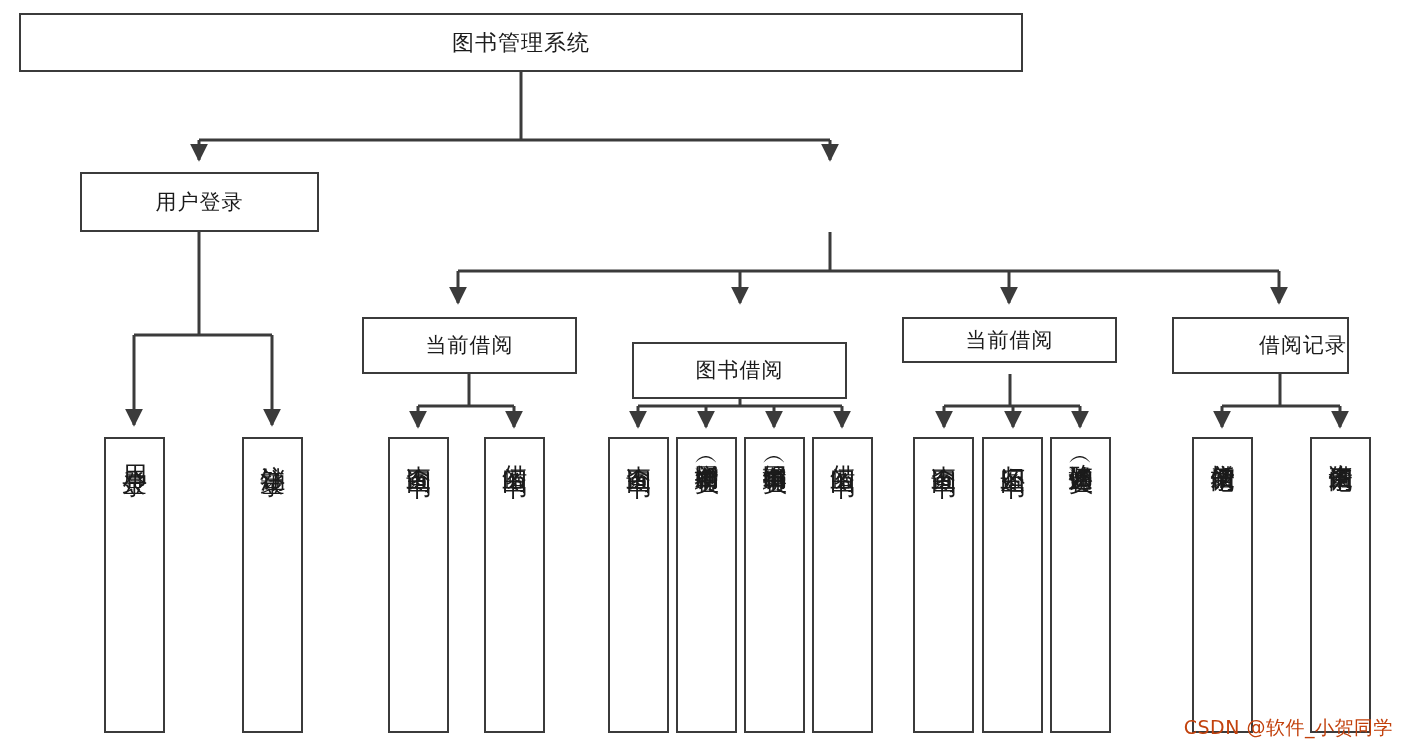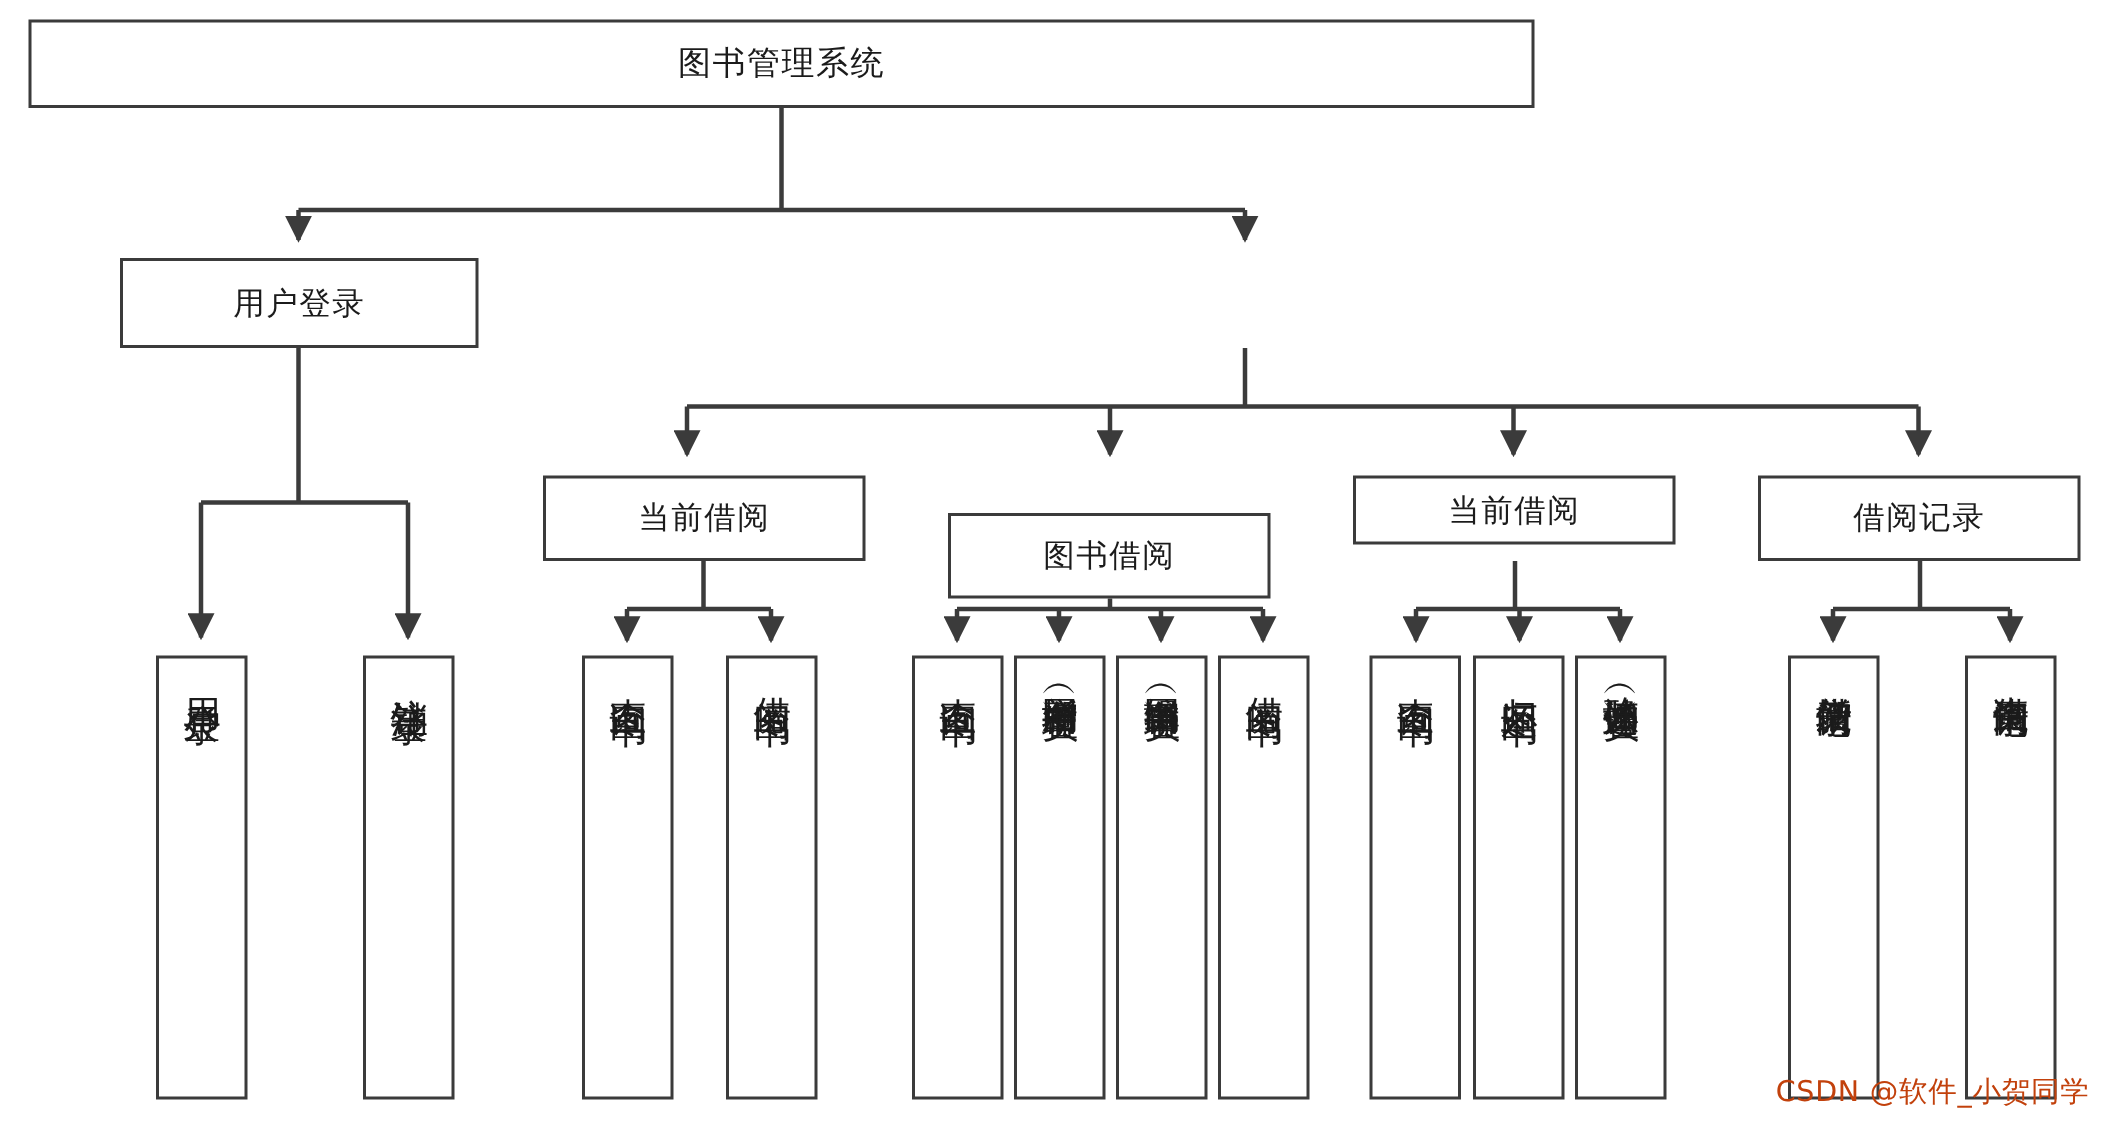--- a/index.html
+++ b/index.html
@@ -142,21 +142,21 @@
   </div>
 
   <div class="node horiz" style="left:632px; top:317px; width:215px; height:57px;margin-top:25px;">
     <span class="label">图书借阅</span>
   </div>
 
   <div class="node horiz" style="left:902px; top:317px; width:215px; height:46px;">
     <span class="label">当前借阅</span>
   </div>
 
-  <div class="node horiz" style="left:1172px; top:317px; width:215px; height:57px;">
+  <div class="node horiz" style="left:1172px; top:317px; width:177px; height:57px;justify-content:flex-end;">
     <span class="label">借阅记录</span>
   </div>
 
   <div class="node vert" style="left:104px; top:437px; width:61px; height:296px;">
     <span class="label">用户登录</span>
   </div>
 
   <div class="node vert" style="left:242px; top:437px; width:61px; height:296px;">
     <span class="label">注销登录</span>
   </div>

